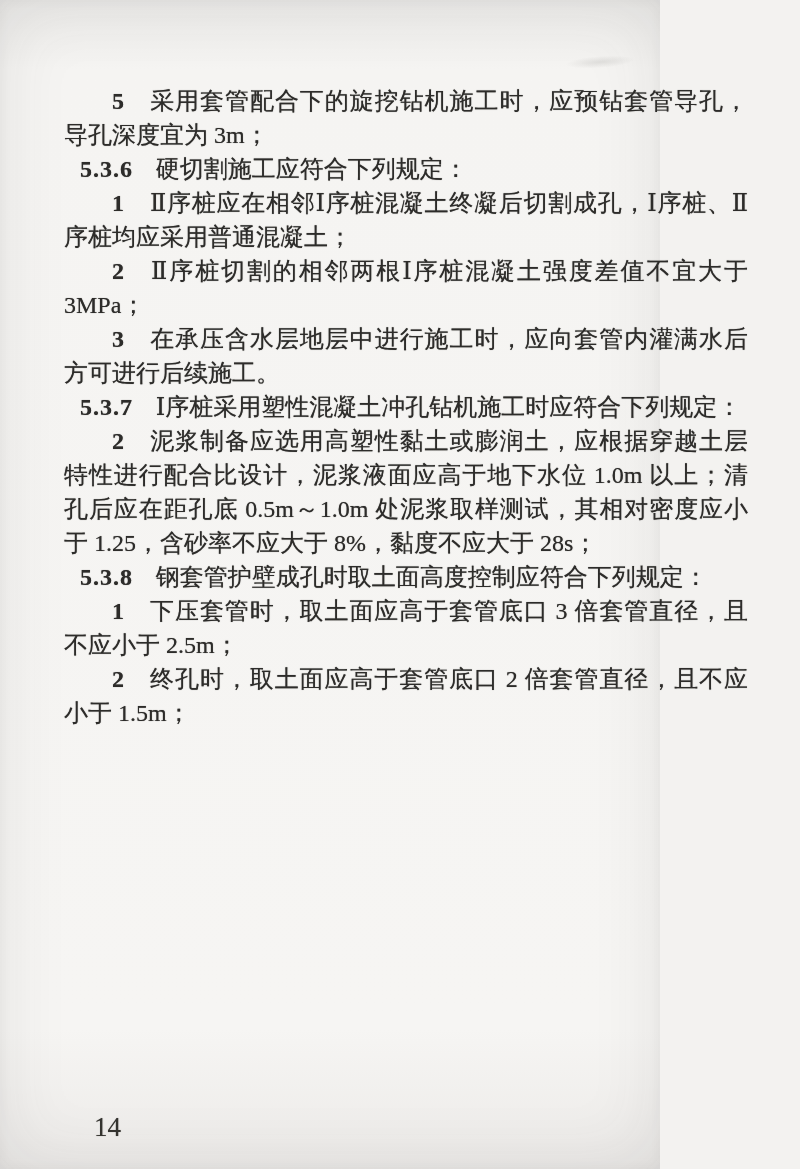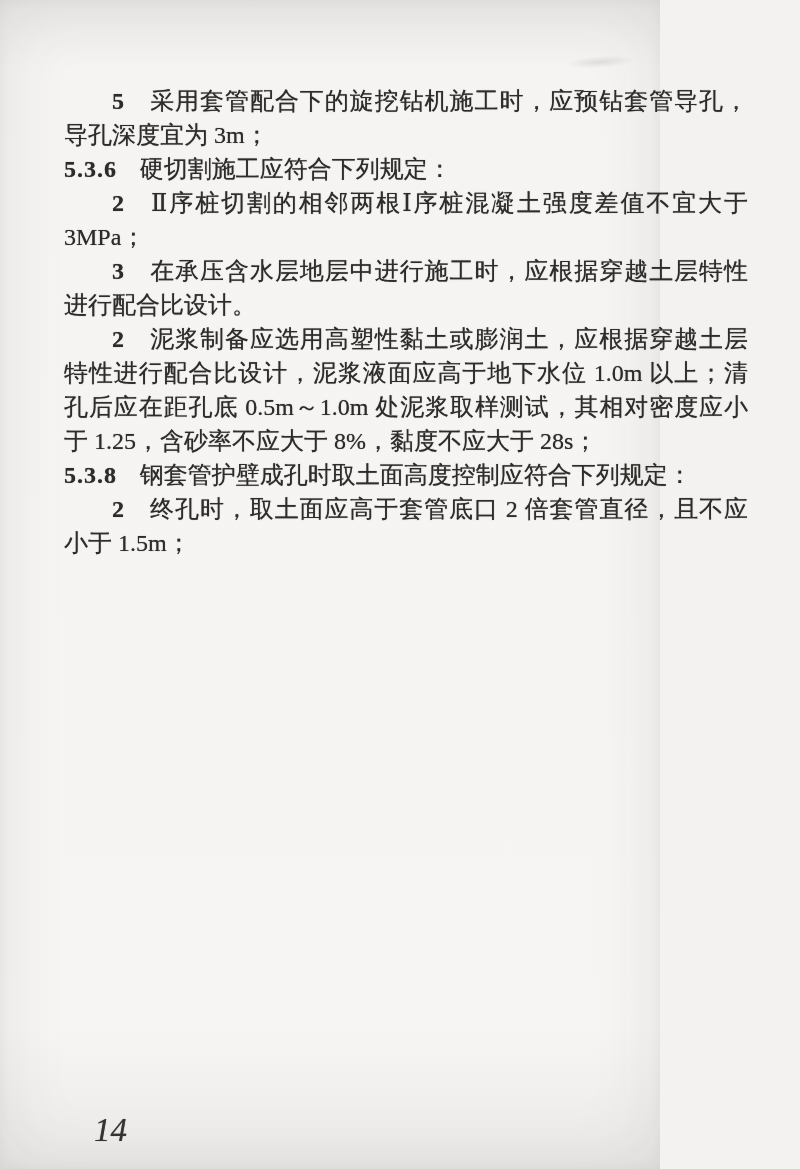--- a/index.html
+++ b/index.html
@@ -35,38 +35,38 @@
   }
   p.para {
     margin: 0;
     padding: 0;
   }
   p.item {
     text-indent: 2em;
   }
   p.clause {
     text-indent: 0;
+    margin-left: 16px;
   }
   .num {
     font-weight: bold;
     font-family: "Liberation Serif", "DejaVu Serif", serif;
   }
   p.item .num {
     margin-right: 1.05em;
   }
   p.clause .num {
     margin-right: 0.95em;
     letter-spacing: 1px;
   }
   .page-number {
     position: absolute;
     left: 94px;
     top: 1112px;
-    font-size: 33px;
-    font-style: italic;
+    font-size: 27px;
     color: #34332f;
     filter: blur(0.3px);
     text-shadow: 0 0 0.8px rgba(45,44,42,0.7);
   }
   .scan-smudge {
     position: absolute;
     left: 565px;
     top: 56px;
     width: 70px;
     height: 12px;
@@ -82,33 +82,36 @@
 
   <div class="scan-smudge"></div>
 
   <div class="text-block">
 
     <p class="para item"><span class="num">5</span><span>采用套管配合下的旋挖钻机施工时，应预钻套管导孔，导孔深度宜为 3m；</span></p>
 
 
     <p class="para clause"><span class="num">5.3.6</span><span>硬切割施工应符合下列规定：</span></p>
 
+    <p class="para item"><span class="num">1</span><span>Ⅱ序桩应在相邻Ⅰ序桩混凝土终凝后切割成孔，Ⅰ序桩、Ⅱ序桩均应采用普通混凝土；</span></p>
 
     <p class="para item"><span class="num">2</span><span>Ⅱ序桩切割的相邻两根Ⅰ序桩混凝土强度差值不宜大于 3MPa；</span></p>
 
-    <p class="para item"><span class="num">3</span><span>在承压含水层地层中进行施工时，应根据穿越土层特性进行配合比设计。</span></p>
+    <p class="para item"><span class="num">3</span><span>在承压含水层地层中进行施工时，应向套管内灌满水后方可进行后续施工。</span></p>
 
+    <p class="para clause"><span class="num">5.3.7</span><span>Ⅰ序桩采用塑性混凝土冲孔钻机施工时应符合下列规定：</span></p>
 
 
     <p class="para item"><span class="num">2</span><span>泥浆制备应选用高塑性黏土或膨润土，应根据穿越土层特性进行配合比设计，泥浆液面应高于地下水位 1.0m 以上；清孔后应在距孔底 0.5m～1.0m 处泥浆取样测试，其相对密度应小于 1.25，含砂率不应大于 8%，黏度不应大于 28s；</span></p>
 
 
 
     <p class="para clause"><span class="num">5.3.8</span><span>钢套管护壁成孔时取土面高度控制应符合下列规定：</span></p>
 
+    <p class="para item"><span class="num">1</span><span>下压套管时，取土面应高于套管底口 3 倍套管直径，且不应小于 2.5m；</span></p>
 
     <p class="para item"><span class="num">2</span><span>终孔时，取土面应高于套管底口 2 倍套管直径，且不应小于 1.5m；</span></p>
 
   </div>
 
   <div class="page-number">14</div>
 
 </div>
 
 </body></html>

